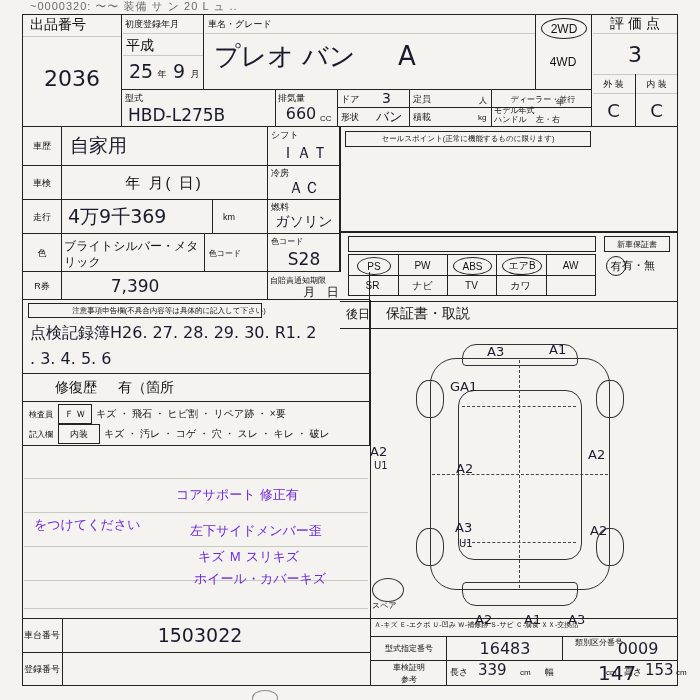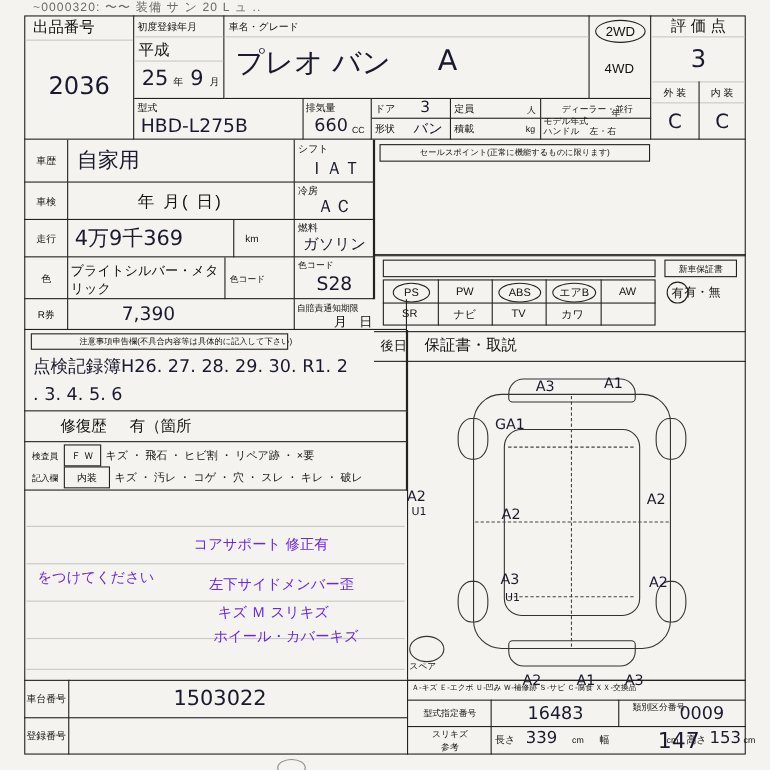--- a/index.html
+++ b/index.html
@@ -312,21 +312,21 @@
   <div style="position:absolute;left:370px;top:636px;width:308px;border-top:1px solid #222;"></div>
   <div style="position:absolute;left:370px;top:660px;width:308px;border-top:1px solid #222;"></div>
   <div style="position:absolute;left:446px;top:636px;height:50px;border-left:1px solid #222;"></div>
   <div style="position:absolute;left:562px;top:636px;height:24px;border-left:1px solid #222;"></div>
 
   <div class="t vsmall ctr" style="left:372px;top:637px;width:74px;height:22px;font-size:8px;">型式指定番号</div>
   <div class="t vsmall ctr" style="left:562px;top:637px;width:74px;height:11px;font-size:8px;">類別区分番号</div>
   <div class="t hw ctr" style="left:452px;top:637px;width:106px;height:22px;font-size:16px;">16483</div>
   <div class="t hw ctr" style="left:600px;top:637px;width:76px;height:22px;font-size:16px;">0009</div>
 
-  <div class="t vsmall ctr" style="left:372px;top:661px;width:74px;height:12px;font-size:8px;">スリキズ</div>
+  <div class="t vsmall ctr" style="left:372px;top:661px;width:74px;height:12px;font-size:8px;">車検証明</div>
   <div class="t vsmall ctr" style="left:372px;top:673px;width:74px;height:12px;font-size:8px;">参考</div>
 
   <div class="t vsmall" style="left:450px;top:666px;width:26px;height:14px;font-size:9px;">長さ</div>
   <div class="t hw" style="left:478px;top:661px;width:40px;height:20px;font-size:15px;">339</div>
   <div class="t vsmall" style="left:520px;top:668px;width:16px;height:12px;font-size:8px;">cm</div>
 
   <div class="t vsmall" style="left:545px;top:666px;width:20px;height:14px;font-size:9px;">幅</div>
   <div class="t hw" style="left:566px;top:661px;width:40px;height:20px;font-size:20px;margin-left:32px;">147</div>
   <div class="t vsmall" style="left:606px;top:668px;width:16px;height:12px;font-size:8px;">cm</div>
 

